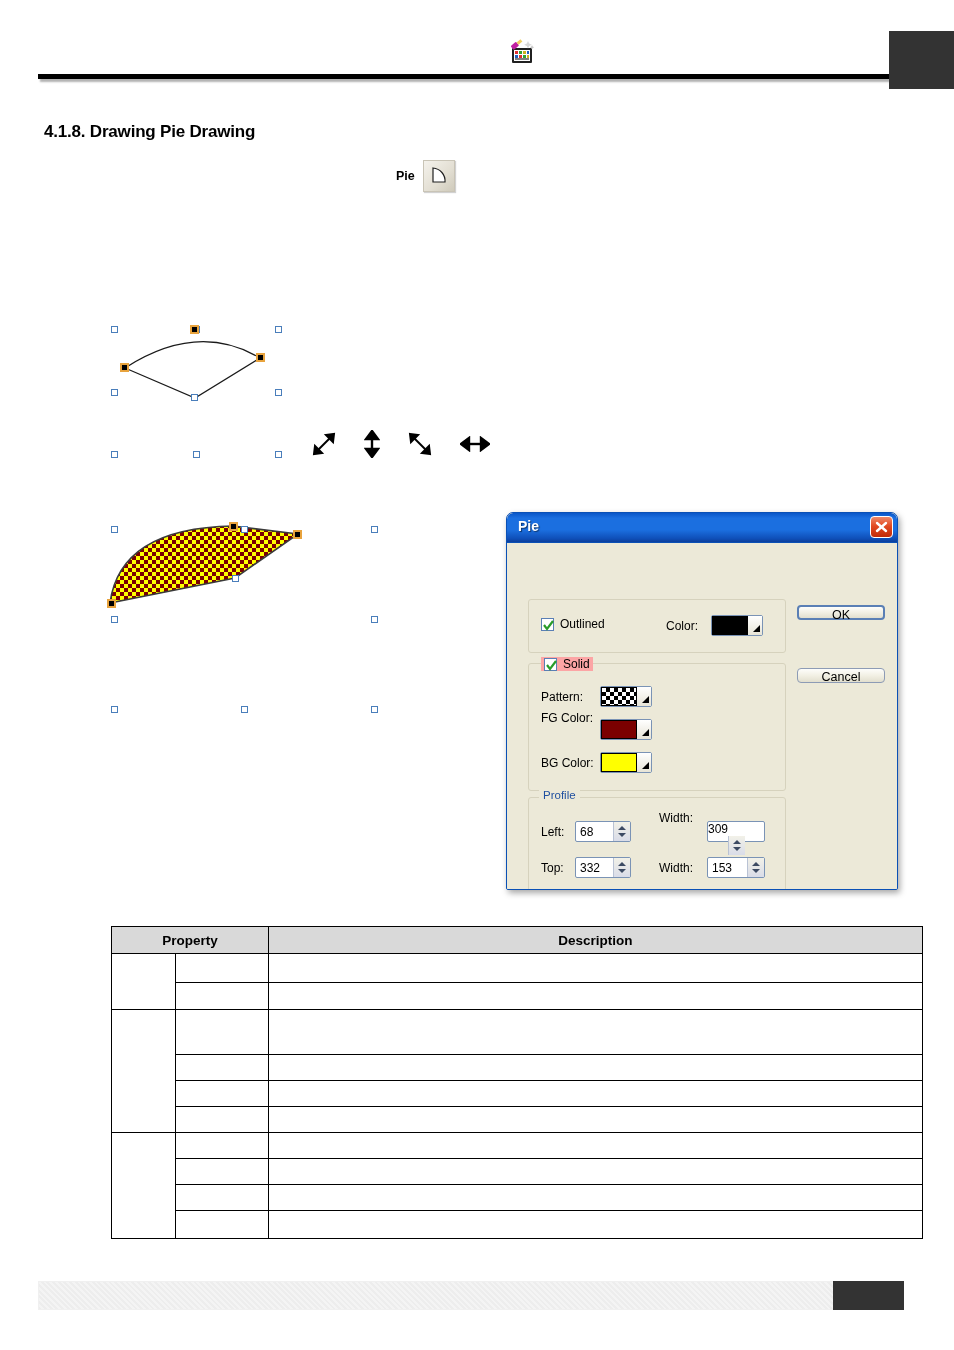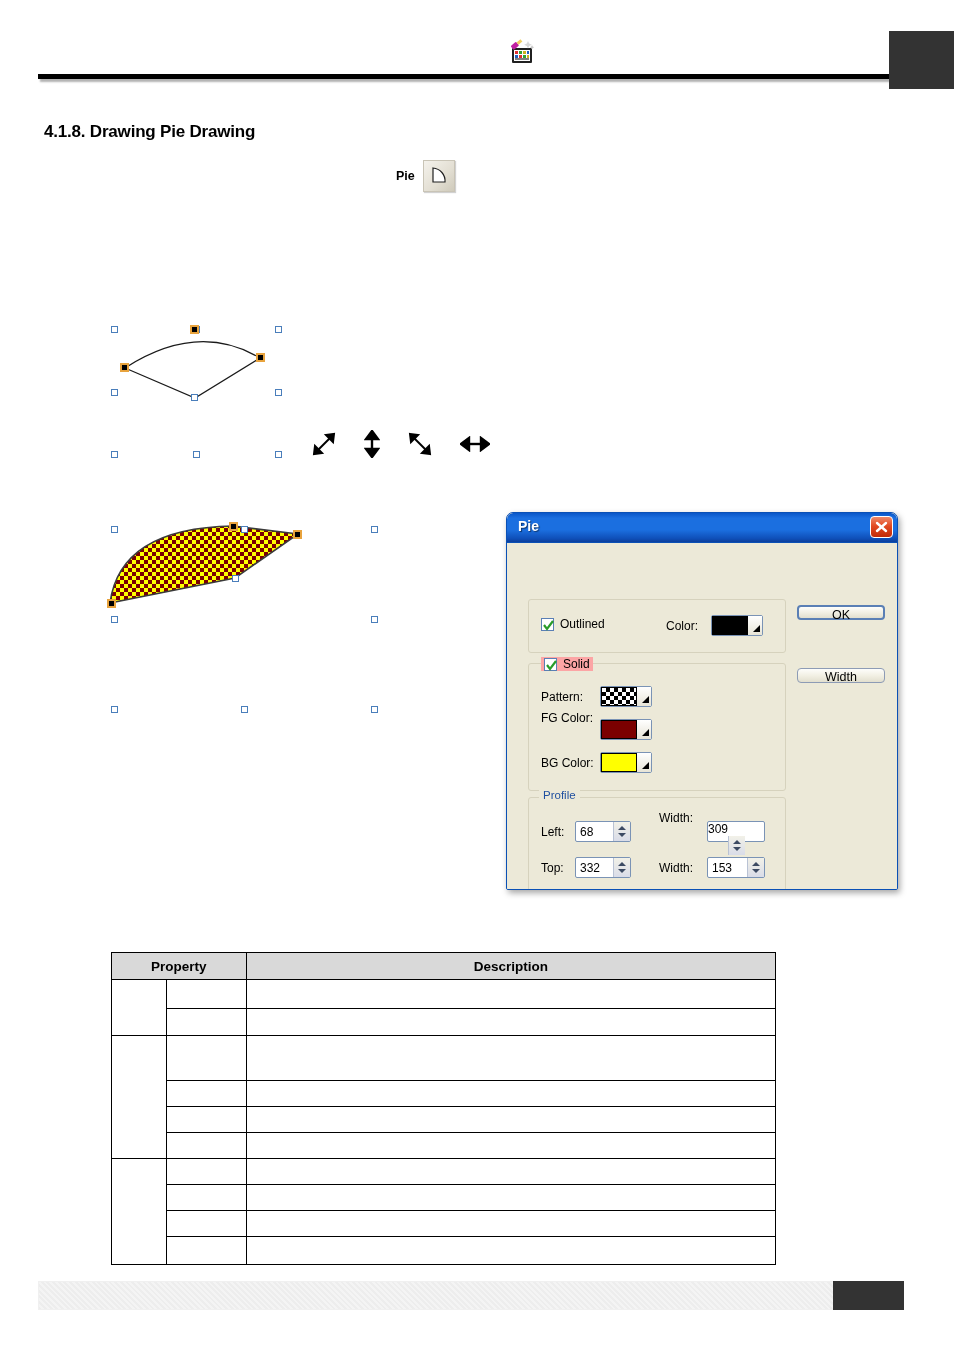--- a/index.html
+++ b/index.html
@@ -278,22 +278,22 @@
     font-family: "Liberation Sans", sans-serif;
     font-size: 12.5px;
     color: #000;
     cursor: pointer;
   }
   .dlg-btn.primary { border: 2px solid #5a7fb5; }
 
   
   .prop-table {
     position: absolute;
-    left: 111px; top: 952px;
-    width: 665px;
+    left: 111px; top: 926px;
+    width: 812px;
     border-collapse: collapse;
     font-family: "Liberation Sans", sans-serif;
   }
   .prop-table th, .prop-table td {
     border: 1.5px solid #000000;
     padding: 0;
   }
   .prop-table thead th {
     background: #d9d9d9;
     font-size: 13.5px;
@@ -525,21 +525,21 @@
       <span class="spin-btns"></span>
     </span>
 
     <span class="fieldlabel" style="left:152px; top:318px;">Width:</span>
     <span class="spin" style="left:200px; top:314px; width:58px;">
       <input type="text" value="153" style="">
       <span class="spin-btns"></span>
     </span>
 
     <button class="dlg-btn primary" style="left:290px; top:62px;">OK</button>
-    <button class="dlg-btn" style="left:290px; top:125px;">Width</button>
+    <button class="dlg-btn" style="left:290px; top:125px;">Cancel</button>
   </div>
 </div>
 
 <table class="prop-table">
   <thead>
     <tr>
       <th colspan="2" class="col-grp">Property</th>
       <th class="col-desc">Description</th>
     </tr>
   </thead>

